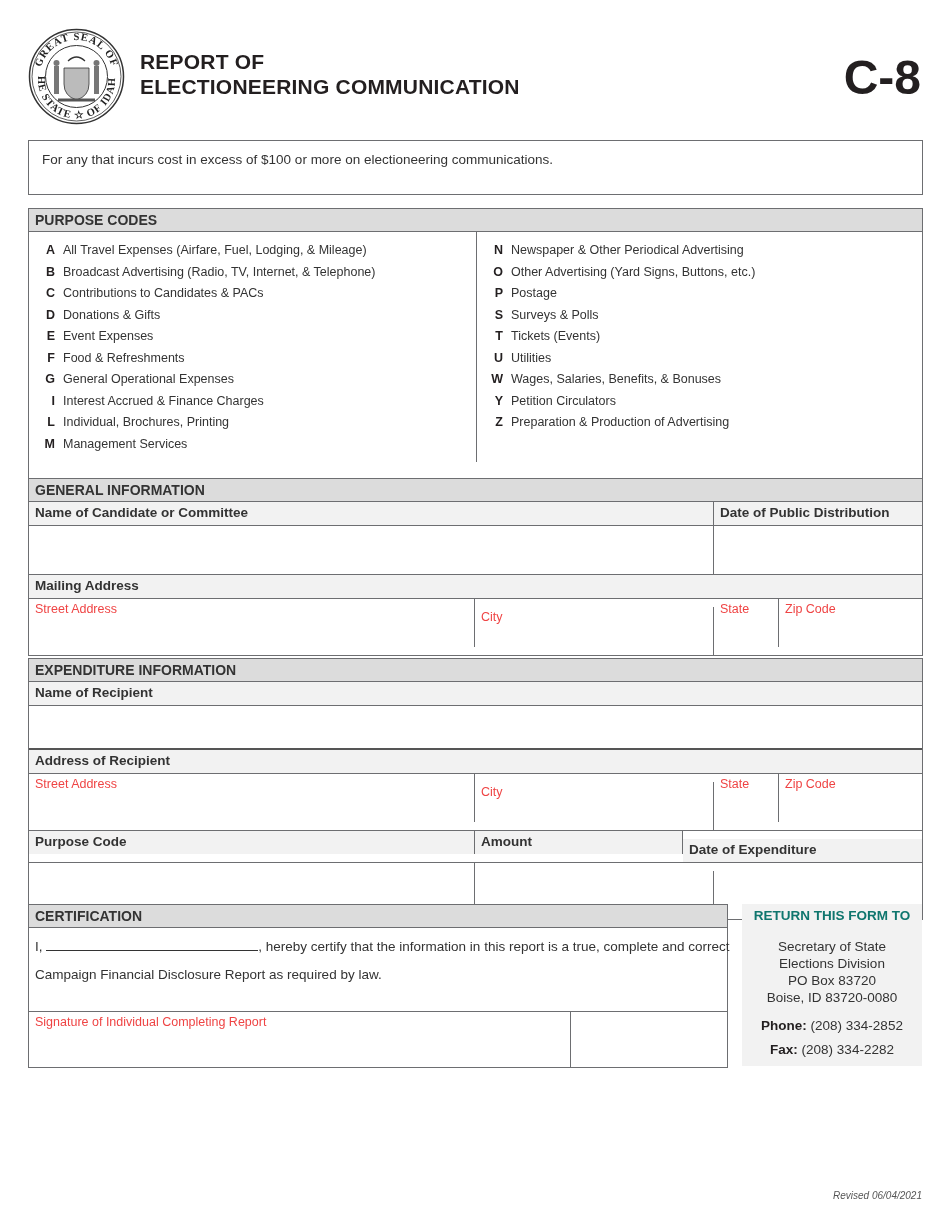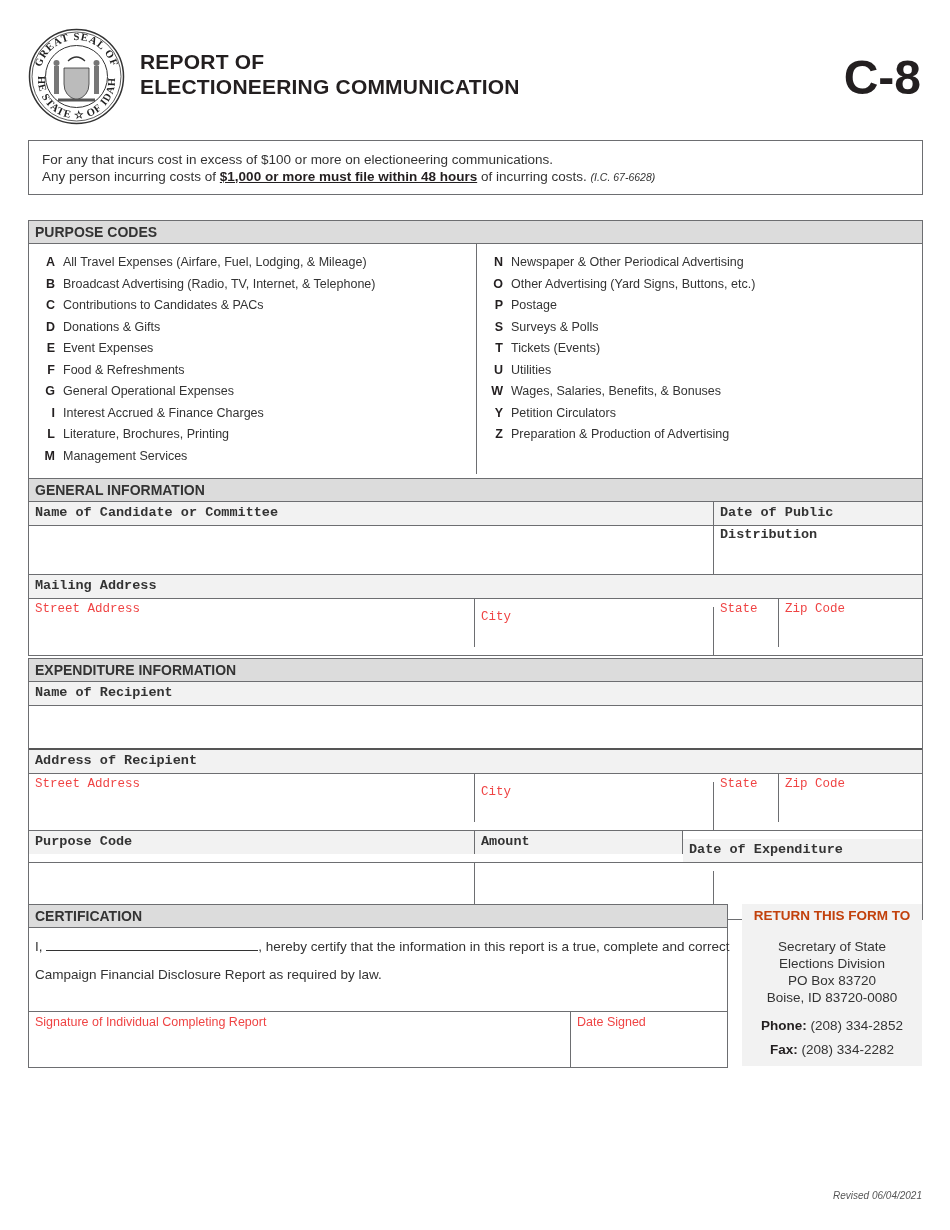--- a/index.html
+++ b/index.html
@@ -11,28 +11,28 @@
   .form-id { position: absolute; right: 29px; top: 52px; font-weight: bold; font-size: 48px; line-height: 52px; color: #231f20; }
 
   .notice { position: absolute; left: 28px; top: 140px; width: 895px; height: 55px; border: 1px solid #6d6e71; padding: 11px 13px; font-size: 13.5px; line-height: 16.5px; color: #333; }
   .notice b { text-decoration: underline; color: #231f20; }
   .notice i { font-size: 10.5px; }
 
   .section { position: absolute; left: 28px; width: 895px; border: 1px solid #6d6e71; }
   .sec-head { height: 23px; background: #dcdcdc; border-bottom: 1px solid #6d6e71; font-weight: bold; font-size: 14px; line-height: 22px; padding-left: 6px; color: #333; }
 
   
-  .pc { top: 220px; height: 272px; }
+  .pc { top: 208px; height: 272px; }
   .pc-body { display: flex; height: 230px; }
   .pc-col { width: 447px; padding-top: 8px; }
   .pc-col + .pc-col { border-left: 1px solid #6d6e71; width: 446px; }
   .pc-row { display: flex; height: 21.5px; font-size: 12.5px; line-height: 21.5px; color: #333; }
   .pc-code { width: 34px; text-align: right; font-weight: bold; color: #231f20; padding-right: 8px; }
 
-  .row { display: flex; border-bottom: 1px solid #6d6e71; font-family: Liberation Mono, monospace; }
+  .row { display: flex; border-bottom: 1px solid #6d6e71; }
   .row:last-child { border-bottom: none; }
   .cell { border-right: 1px solid #6d6e71; }
   .cell:last-child { border-right: none; }
   .sub-head { background: #f2f2f2; height: 23px; font-weight: bold; font-size: 13.5px; line-height: 22px; padding-left: 6px; color: #333; }
   .field-label { font-size: 12.5px; color: #ef4444; padding: 3px 6px; }
   .blank { height: 48px; }
   .thick { border-bottom: 2px solid #555; }
 
   .c1 { width: 446px; }
   .c2 { width: 239px; margin-top: 8px; }
@@ -47,21 +47,21 @@
   .cert-body { padding: 10px 6px 0 6px; height: 84px; border-bottom: 1px solid #6d6e71; font-size: 13.5px; color: #333; }
   .cert-line { line-height: 18px; white-space: nowrap; }
   .cert-line .blank-line { display: inline-block; width: 212px; border-bottom: 1px solid #333; height: 12px; vertical-align: baseline; }
   .cert-sub { font-size: 9.5px; font-style: italic; padding-left: 25px; line-height: 10px; }
   .cert-line2 { margin-top: 10px; line-height: 18px; }
   .sig-row { display: flex; height: 55px; }
   .sig-row .a { width: 542px; border-right: 1px solid #6d6e71; }
   .sig-row .b { flex: 1; }
 
   .ret { position: absolute; left: 742px; top: 904px; width: 180px; height: 162px; background: #f2f2f2; text-align: center; color: #333; }
-  .ret-title { font-weight: bold; font-size: 13.5px; margin-top: 4px; line-height: 16px; color: #c2410c; }
+  .ret-title { font-weight: bold; font-size: 13.5px; margin-top: 4px; line-height: 16px; color: #0f766e; }
   .ret-addr { margin-top: 14px; font-size: 13.5px; line-height: 17px; }
   .ret-phone { margin-top: 12px; font-size: 13.5px; line-height: 16px; }
   .ret-fax { margin-top: 8px; font-size: 13.5px; line-height: 16px; }
   .ret b { color: #231f20; }
 
   .revised { position: absolute; right: 28px; top: 1190px; font-size: 10px; font-style: italic; color: #555; }
 </style>
 </head>
 <body>
 
@@ -86,21 +86,20 @@
   </svg>
 </div>
 <div class="title">
   <div>REPORT OF</div>
   <div>ELECTIONEERING COMMUNICATION</div>
 </div>
 <div class="form-id">C-8</div>
 
 <div class="notice">
   <div>For any that incurs cost in excess of $100 or more on electioneering communications.</div>
-  <div><span>Any person incurring costs of </span><b>$1,000 or more must file within 48 hours</b><span> of incurring costs. </span><i>(I.C. 67-6628)</i></div>
 </div>
 
 <div class="section pc">
   <div class="sec-head">PURPOSE CODES</div>
   <div class="pc-body">
     <div class="pc-col" id="pc-left">
         <div class="pc-row">
           <span class="pc-code">A</span>
           <span>All Travel Expenses (Airfare, Fuel, Lodging, &amp; Mileage)</span>
         </div>
@@ -127,21 +126,21 @@
         <div class="pc-row">
           <span class="pc-code">G</span>
           <span>General Operational Expenses</span>
         </div>
         <div class="pc-row">
           <span class="pc-code">I</span>
           <span>Interest Accrued &amp; Finance Charges</span>
         </div>
         <div class="pc-row">
           <span class="pc-code">L</span>
-          <span>Literature, Brochures, Printing</span>
+          <span>Individual, Brochures, Printing</span>
         </div>
         <div class="pc-row">
           <span class="pc-code">M</span>
           <span>Management Services</span>
         </div>
       </div>
     <div class="pc-col" id="pc-right">
         <div class="pc-row">
           <span class="pc-code">N</span>
           <span>Newspaper &amp; Other Periodical Advertising</span>
@@ -233,21 +232,20 @@
 </div>
 
 <div class="cert">
   <div class="sec-head">CERTIFICATION</div>
   <div class="cert-body">
     <div class="cert-line"><span>I, </span><span class="blank-line"></span><span>, hereby certify that the information in this report is a true, complete and correct</span></div>
     <div class="cert-line2">Campaign Financial Disclosure Report as required by law.</div>
   </div>
   <div class="sig-row">
     <div class="a field-label"><span>Signature of Individual Completing Report</span></div>
-    <div class="b field-label"><span>Date Signed</span></div>
   </div>
 </div>
 
 <div class="ret">
   <div class="ret-title">RETURN THIS FORM TO</div>
   <div class="ret-addr">
     <div>Secretary of State</div>
     <div>Elections Division</div>
     <div>PO Box 83720</div>
     <div>Boise, ID 83720-0080</div>

